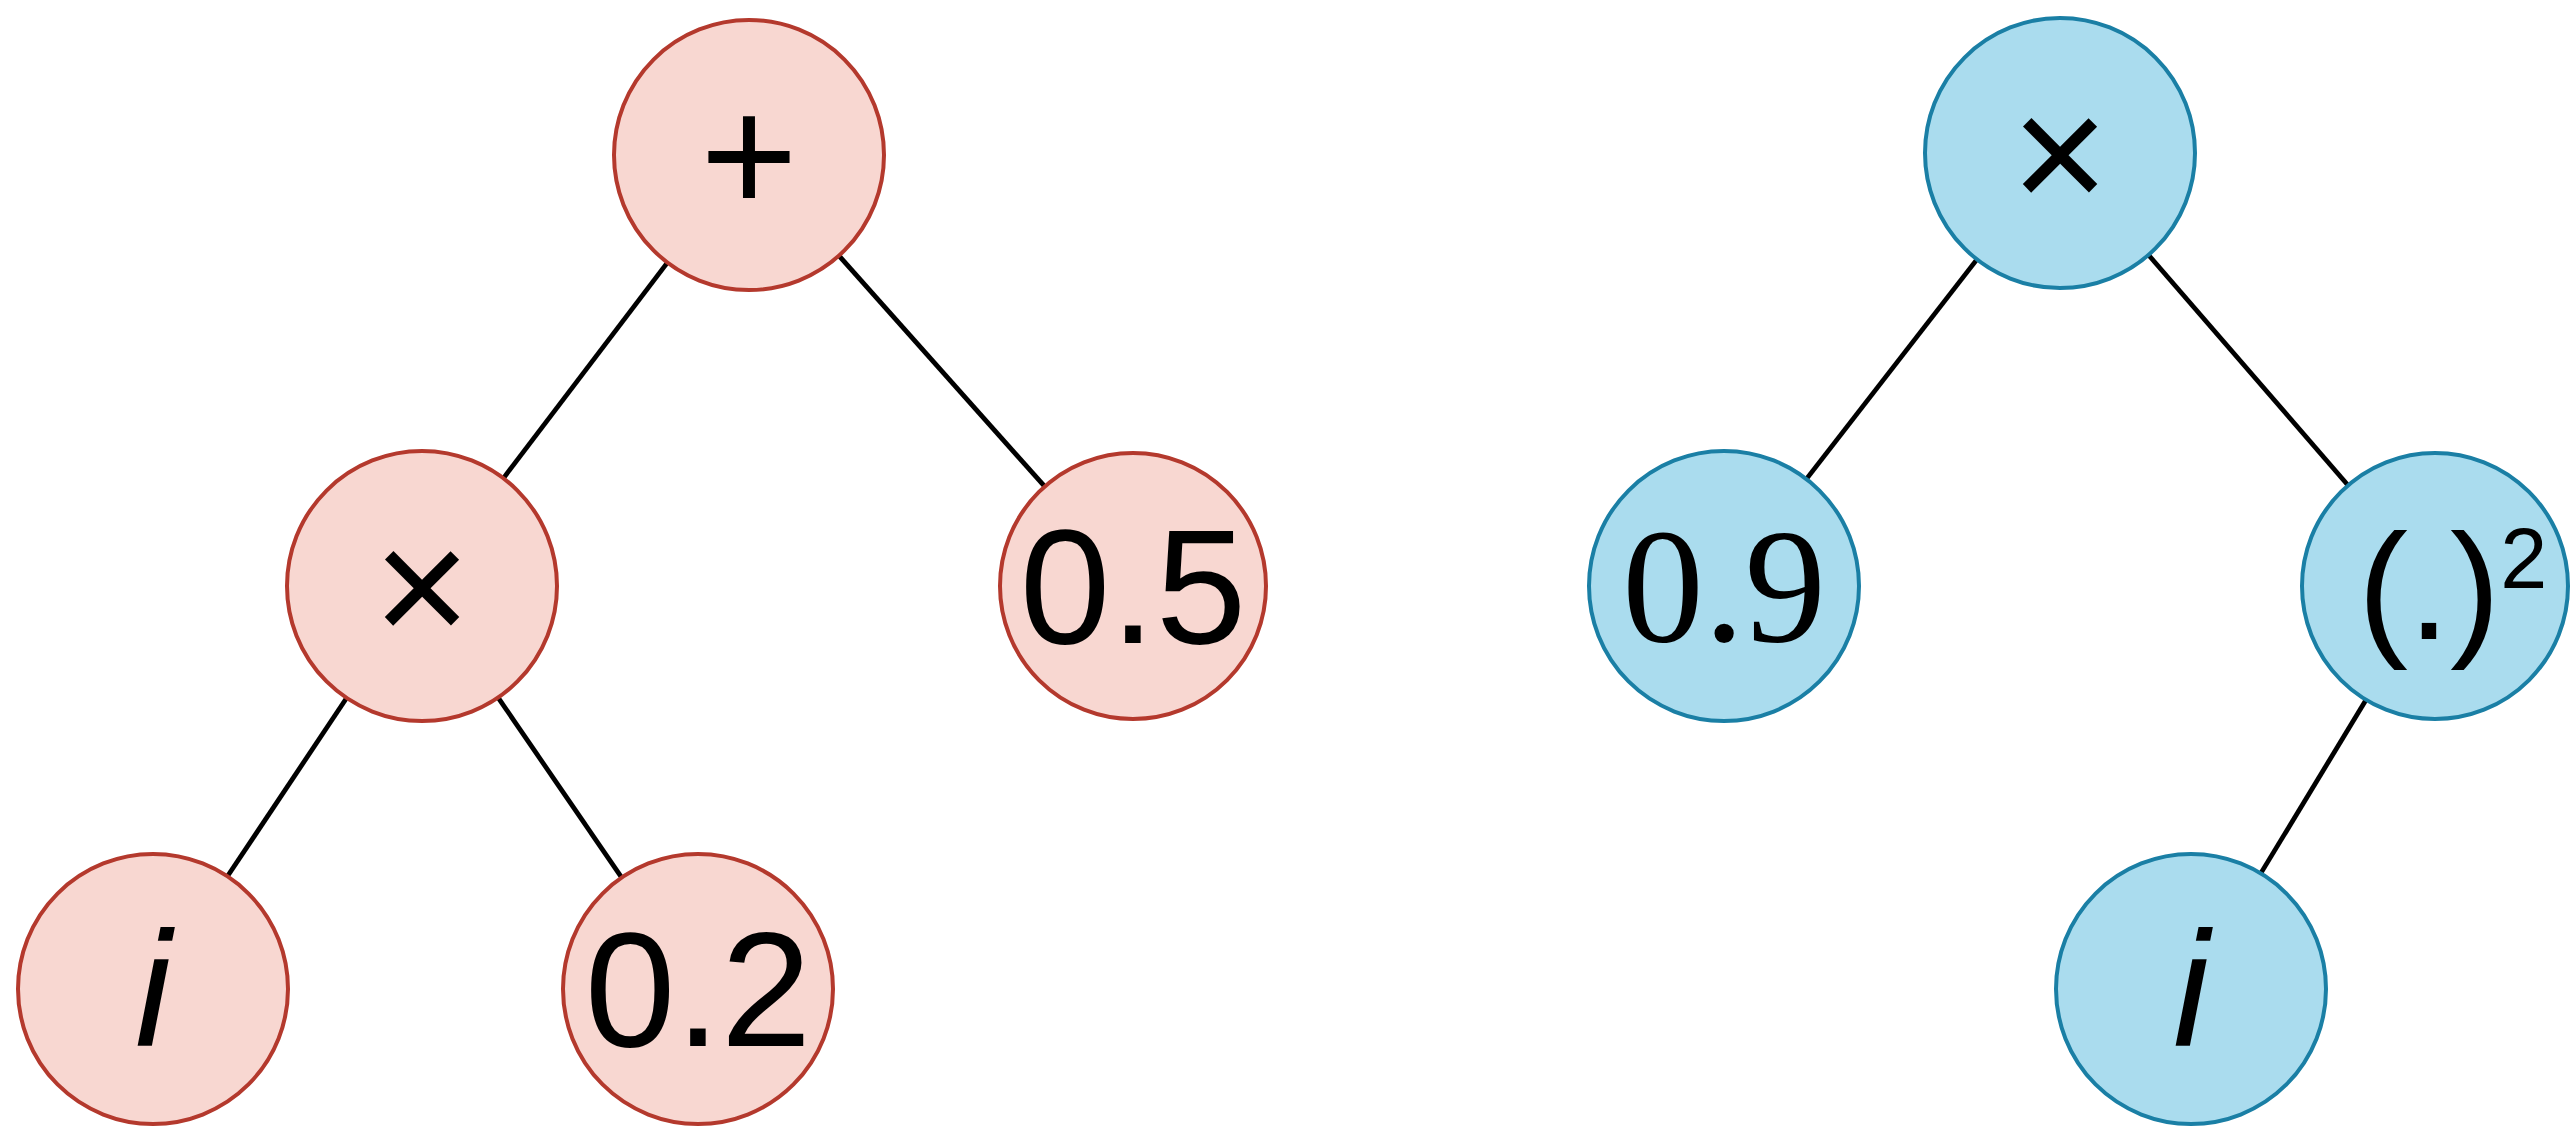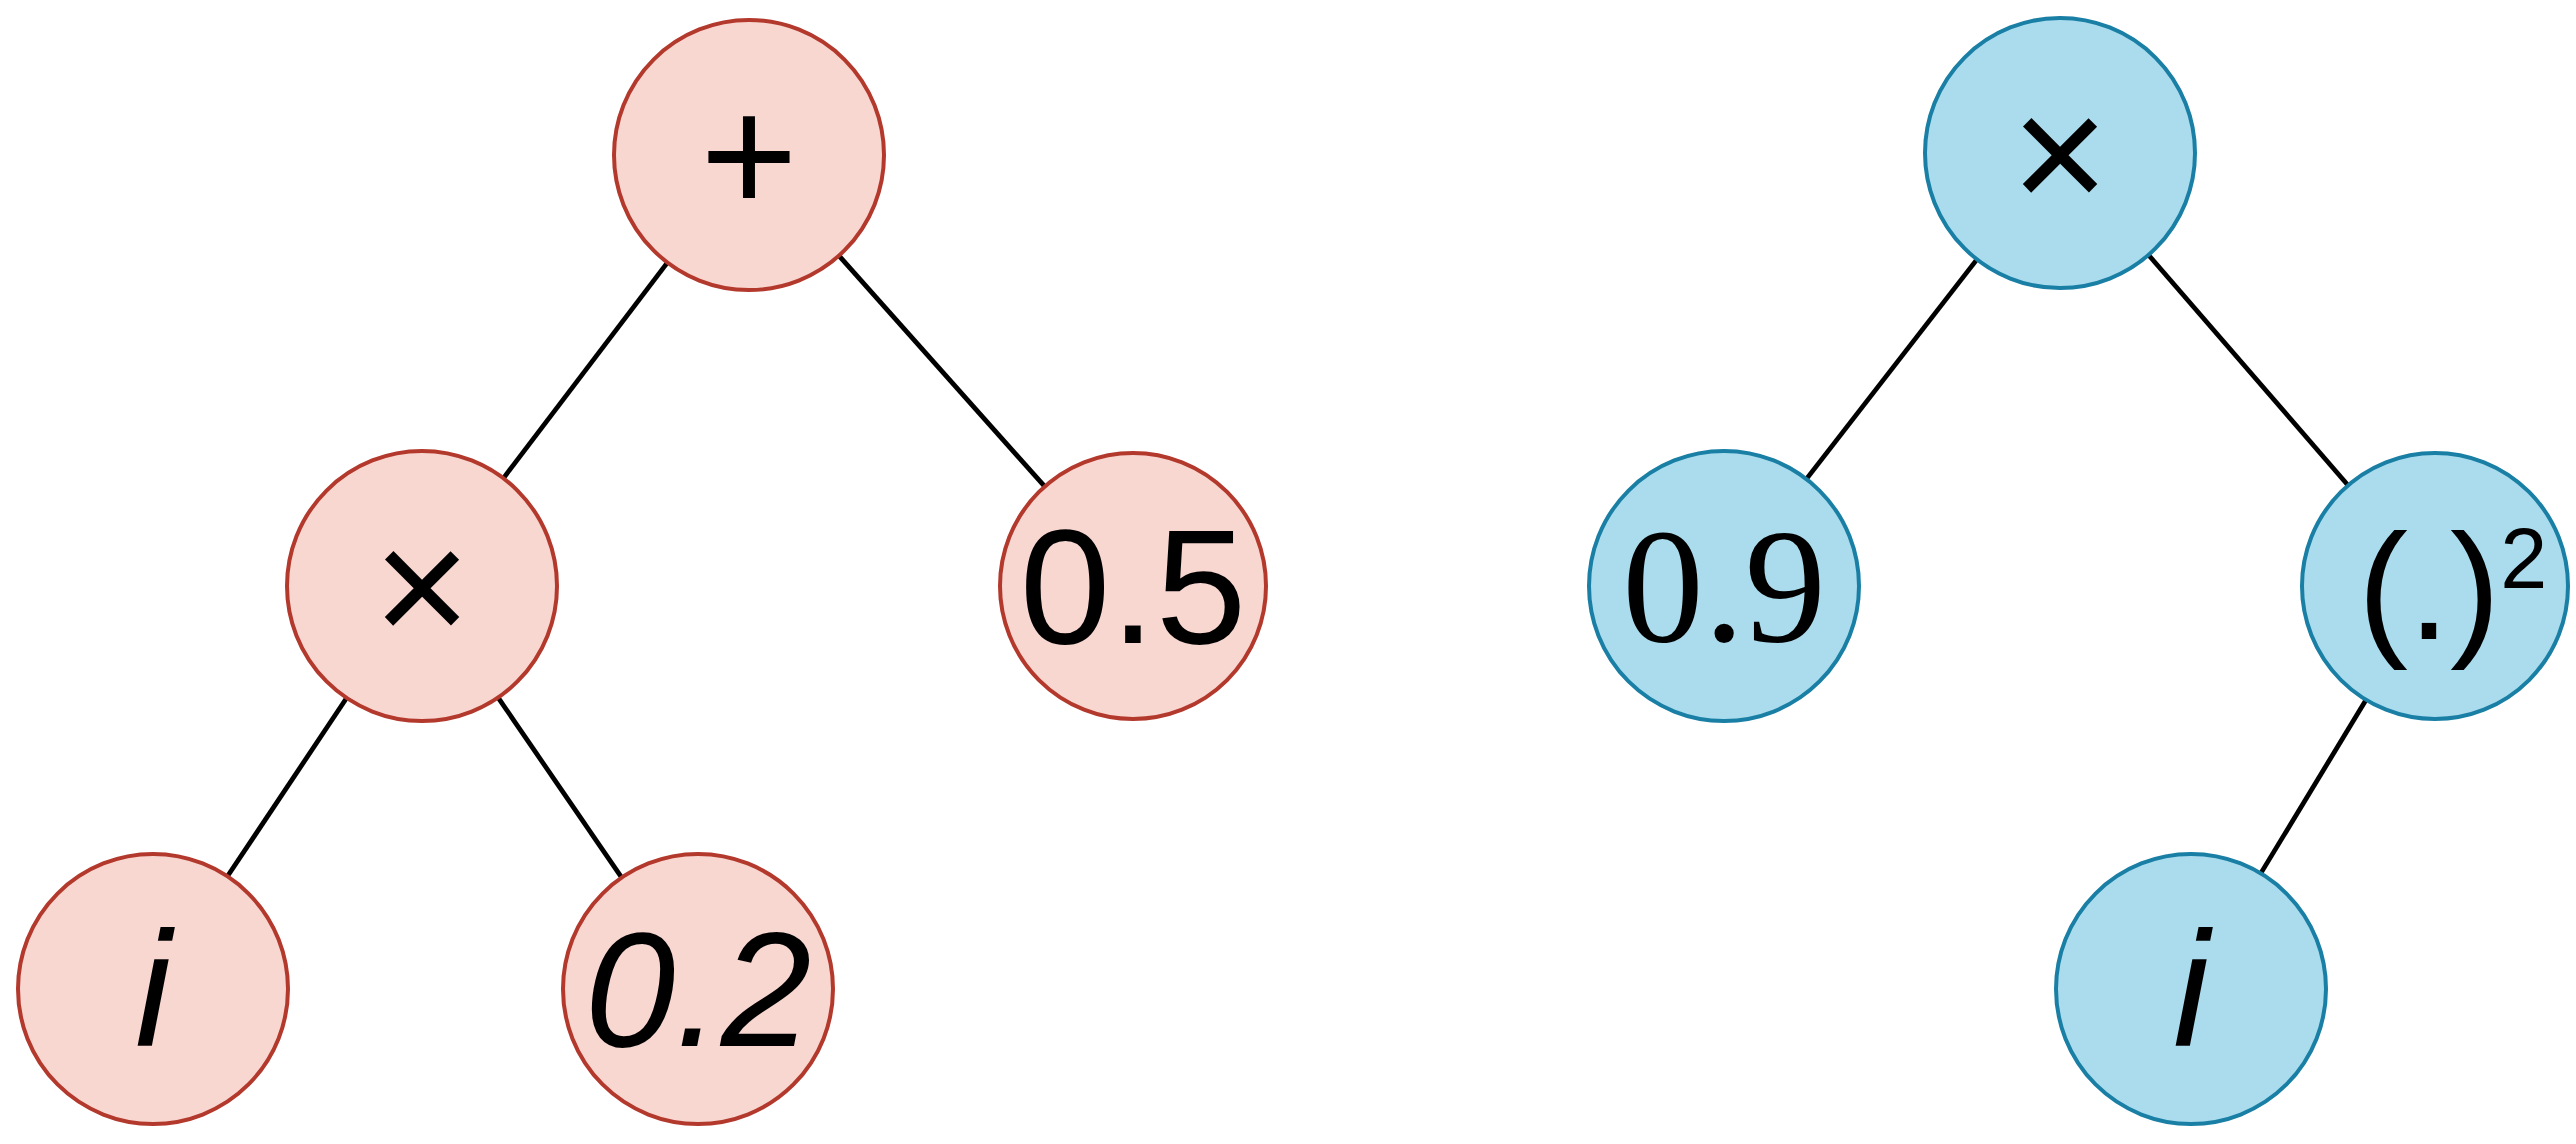--- a/index.html
+++ b/index.html
@@ -96,21 +96,21 @@
       </div>
       <div class="node fill-red" style="left: 285px; top: 449px; width: 274px; height: 274px;">
         <span class="glyph g-op">×</span>
       </div>
       <div class="node fill-red" style="left: 998px; top: 451px; width: 270px; height: 270px; justify-content: center;">
         <span class="glyph g-num">0.5</span>
       </div>
       <div class="node fill-red" style="left: 16px; top: 852px; width: 274px; height: 274px;">
         <span class="glyph g-var">i</span>
       </div>
-      <div class="node fill-red" style="left: 561px; top: 852px; width: 274px; height: 274px; font-style: italic;">
+      <div class="node fill-red" style="left: 561px; top: 852px; width: 274px; height: 274px;">
         <span class="glyph g-num">0.2</span>
       </div>
       <div class="node fill-blue" style="left: 1923px; top: 16px; width: 274px; height: 274px;">
         <span class="glyph g-op">×</span>
       </div>
       <div class="node fill-blue" style="left: 1587px; top: 449px; width: 274px; height: 274px; font-family: Liberation Serif, serif;">
         <span class="glyph g-num">0.9</span>
       </div>
       <div class="node fill-blue" style="left: 2300px; top: 451px; width: 270px; height: 270px; overflow: visible;">
         <span class="glyph g-pow">(.)<sup>2</sup></span>

